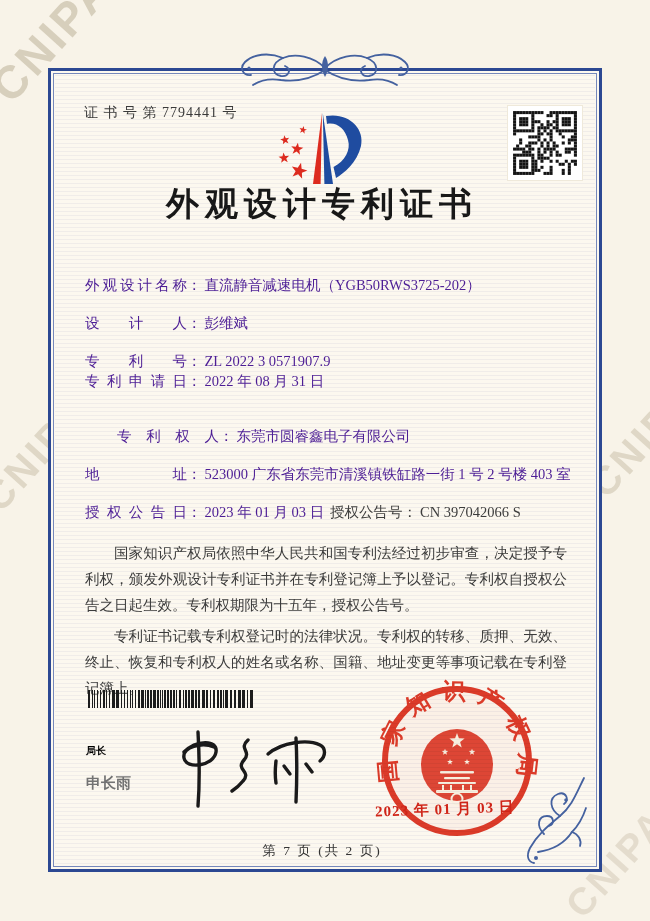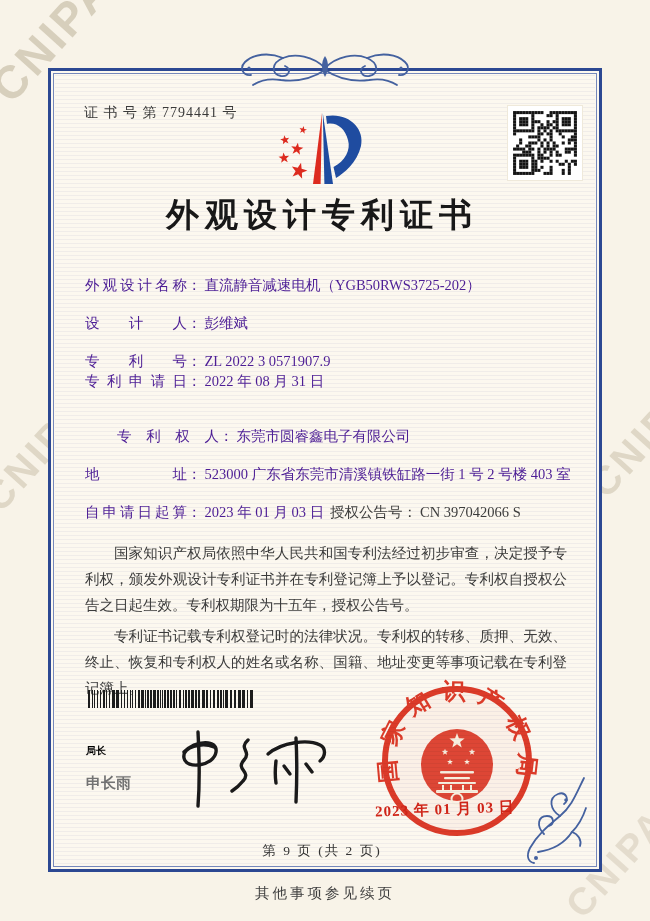--- a/index.html
+++ b/index.html
@@ -29,21 +29,21 @@
     position:absolute;inset:4px;
     background:repeating-linear-gradient(180deg, rgba(168,166,196,.14) 0 1px, transparent 1px 4px);
   }
   .ornament-top{position:absolute;left:225px;top:50px;}
   .ornament-corner{position:absolute;left:512px;top:772px;}
   
   .cert-no{position:absolute;left:84px;top:104px;font-size:14px;letter-spacing:1px;color:#3a3a3a;}
   .logo{position:absolute;left:252px;top:103px;}
   .qr{position:absolute;left:508px;top:106px;width:74px;height:74px;background:#fff;box-shadow:0 0 0 1px #efe9da;}
   .title{
-    position:absolute;left:48px;top:193px;width:548px;text-align:center;
+    position:absolute;left:48px;top:182px;width:548px;text-align:center;
     font-size:33px;font-weight:bold;letter-spacing:6px;color:#181818;
   }
   
   .row{position:absolute;left:85px;font-size:14.5px;color:#4c1d95;white-space:nowrap;}
   .lbl{display:inline-block;width:102px;text-align:justify;text-align-last:justify;vertical-align:top;}
   .lbl2{display:inline-block;vertical-align:top;}
   .colon{display:inline-block;margin-right:3px;}
   .val{display:inline-block;}
   .r1{top:276px;} .r2{top:314px;} .r3{top:352px;} .r4{top:372px;}
   .r5{top:427px;margin-left:32px;} .r6{top:465px;} .r7{top:503px;}
@@ -388,21 +388,21 @@
   <div class="row r4">
     <span class="lbl">专利申请日</span><span class="colon">：</span><span class="val">2022 年 08 月 31 日</span>
   </div>
   <div class="row r5">
     <span class="lbl">专利权人</span><span class="colon">：</span><span class="val">东莞市圆睿鑫电子有限公司</span>
   </div>
   <div class="row r6">
     <span class="lbl">地址</span><span class="colon">：</span><span class="val">523000 广东省东莞市清溪镇铁缸路一街 1 号 2 号楼 403 室</span>
   </div>
   <div class="row r7">
-    <span class="lbl">自申请日起算</span><span class="colon">：</span><span class="val">2023 年 01 月 03 日</span>
+    <span class="lbl">授权公告日</span><span class="colon">：</span><span class="val">2023 年 01 月 03 日</span>
   </div>
   <div class="grant-no">
     <span class="lbl2">授权公告号</span><span class="colon">：</span><span class="val">CN 397042066 S</span>
   </div>
 
   <div class="body-text">
     <p>国家知识产权局依照中华人民共和国专利法经过初步审查，决定授予专利权，颁发外观设计专利证书并在专利登记簿上予以登记。专利权自授权公告之日起生效。专利权期限为十五年，授权公告号。</p>
     <p>专利证书记载专利权登记时的法律状况。专利权的转移、质押、无效、终止、恢复和专利权人的姓名或名称、国籍、地址变更等事项记载在专利登记簿上。</p>
   </div>
 
@@ -506,16 +506,15 @@
           <rect x="94" y="109" width="2" height="5"></rect>
           <rect x="102" y="109" width="2" height="5"></rect>
           <rect x="68" y="114" width="42" height="3" rx="1"></rect>
         </g>
         <circle cx="89" cy="123" r="5.5" fill="none" stroke="#fbf6ec" stroke-width="2"></circle>
       </g>
     </svg>
   </div>
   <div class="seal-date">2023 年 01 月 03 日</div>
 
-  <div class="page-indicator">第 9 页 (共 2 页)</div>
-  <div class="continuation">其他事项参见续页</div>
+  <div class="page-indicator">第 7 页 (共 2 页)</div>
 
 </div>
 
 </body></html>

